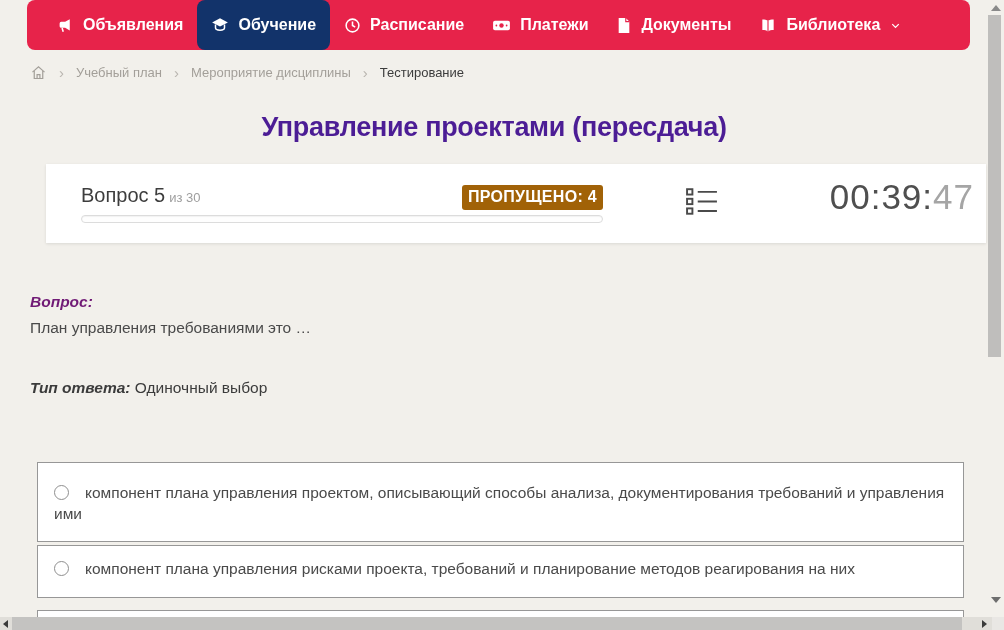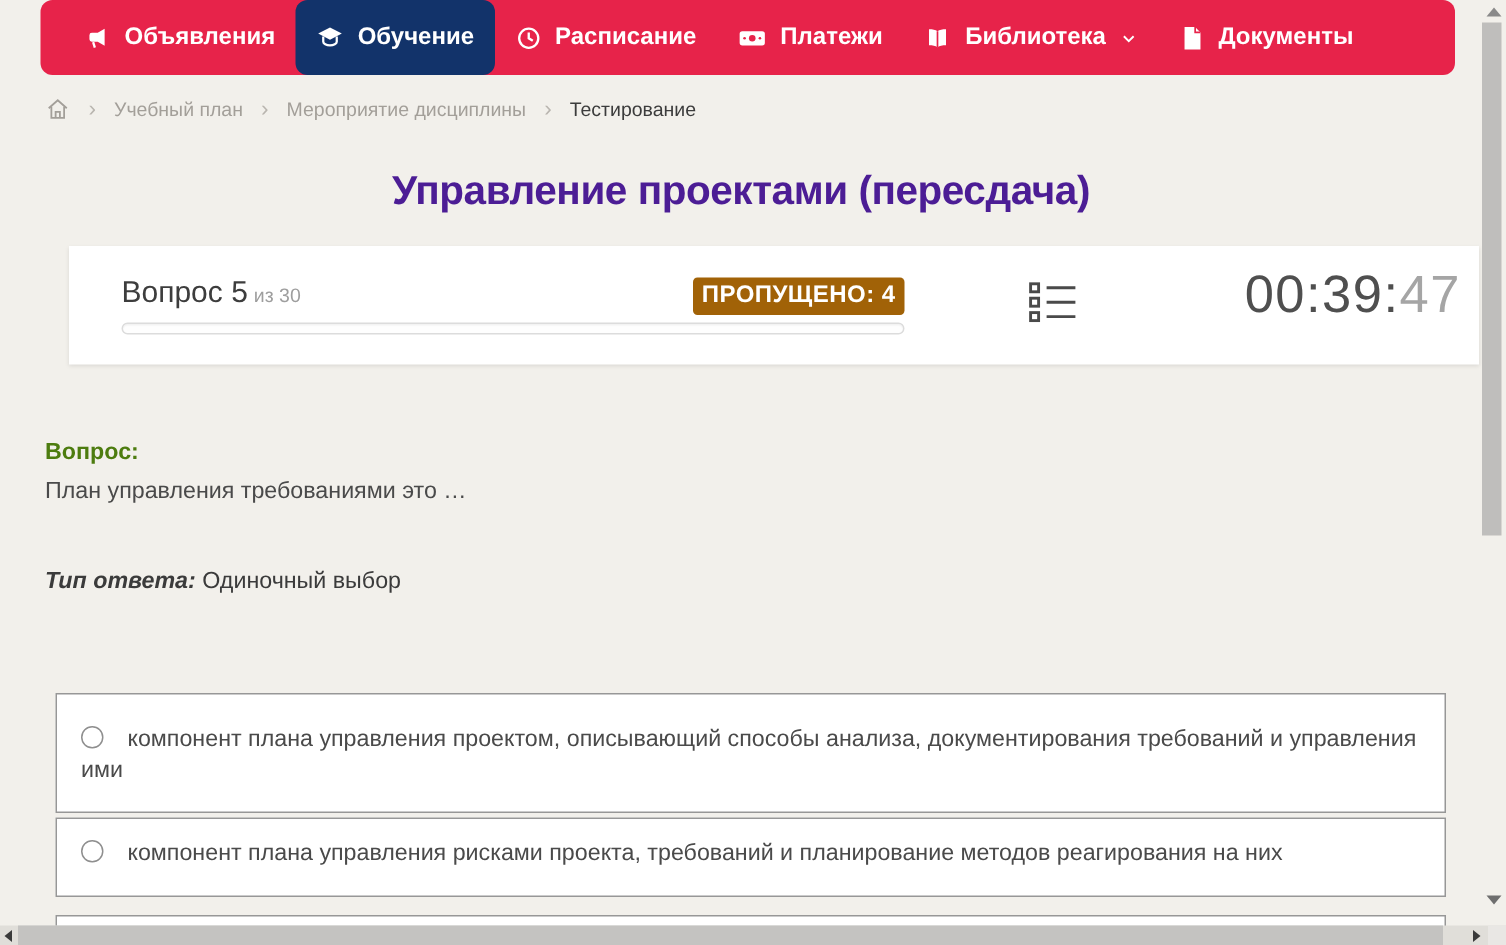--- a/index.html
+++ b/index.html
@@ -62,21 +62,21 @@
   }
   .list-btn { position:absolute; left:640px; top:23px; width:32px; height:30px; cursor:pointer; }
   .timer {
     position:absolute; right:12px; top:13px;
     font-size:35px; color:#4f4f4f; letter-spacing:1px; font-weight:normal;
   }
   .timer .sec { color:#a5a5a5; }
 
   
   .qline { position:absolute; left:30px; font-size:15.5px; line-height:19px; }
-  .qheading { top:292px; font-weight:bold; color:#4d7c0f; }
+  .qheading { top:292px; font-weight:bold; font-style:italic; color:#701a75; }
   .qtext { top:318px; color:#4a4a4a; }
   .atype { top:378px; color:#3b3b3b; }
   .atype .atype-label { font-weight:bold; font-style:italic; }
 
   
   .opt {
     position:absolute; left:37px; width:927px;
     background:#fff; border:1px solid #979797;
     font-size:15.5px; line-height:21px; color:#4a4a4a;
     overflow:hidden; cursor:pointer;
@@ -157,40 +157,40 @@
           <rect x="1.5" y="4.5" width="23" height="13" rx="2.5" fill="#fff"></rect>
           <circle cx="13" cy="11" r="3" fill="#e7234a"></circle>
           <circle cx="6" cy="11" r="1.2" fill="#e7234a"></circle>
           <circle cx="20" cy="11" r="1.2" fill="#e7234a"></circle>
         </svg>
     </span>
     <span>Платежи</span>
   </div>
   <div class="nav-item">
     <span class="nicon">
+      <svg width="16" height="17" viewBox="0 0 20 24">
+          <path d="M2.5 1.5h10l5 5v16h-15v-21z" fill="#fff"></path>
+          <path d="M12.5 1.5v5h5" fill="none" stroke="#e7234a" stroke-width="1.6"></path>
+        </svg>
+    </span>
+    <span>Документы</span>
+  </div>
+  <div class="nav-item">
+    <span class="nicon">
       <svg width="18" height="17" viewBox="0 0 24 24">
           <path d="M12 5.5C10 4 7.5 3.5 4 3.5v15c3.5 0 6 .5 8 2 2-1.5 4.5-2 8-2v-15c-3.5 0-6 .5-8 2z" fill="#fff"></path>
           <path d="M12 5.5v15" stroke="#e7234a" stroke-width="1.6"></path>
         </svg>
     </span>
     <span>Библиотека</span>
     <span class="nicon">
       <svg width="13" height="13" viewBox="0 0 24 24">
           <path d="M6 9.5l6 6 6-6" fill="none" stroke="#fff" stroke-width="2.4"></path>
         </svg>
     </span>
-  </div>
-  <div class="nav-item">
-    <span class="nicon">
-      <svg width="16" height="17" viewBox="0 0 20 24">
-          <path d="M2.5 1.5h10l5 5v16h-15v-21z" fill="#fff"></path>
-          <path d="M12.5 1.5v5h5" fill="none" stroke="#e7234a" stroke-width="1.6"></path>
-        </svg>
-    </span>
-    <span>Документы</span>
   </div>
 </div>
 
 <div class="breadcrumb">
   <span style="display:flex;">
     <svg width="17" height="17" viewBox="0 0 24 24">
         <path d="M3.5 11.5L12 4l8.5 7.5" fill="none" stroke="#a39f99" stroke-width="1.7"></path>
         <path d="M6 10v10.5h12V10" fill="none" stroke="#a39f99" stroke-width="1.7"></path>
         <path d="M10 20.5v-5.5h4v5.5" fill="none" stroke="#a39f99" stroke-width="1.7"></path>
       </svg>

